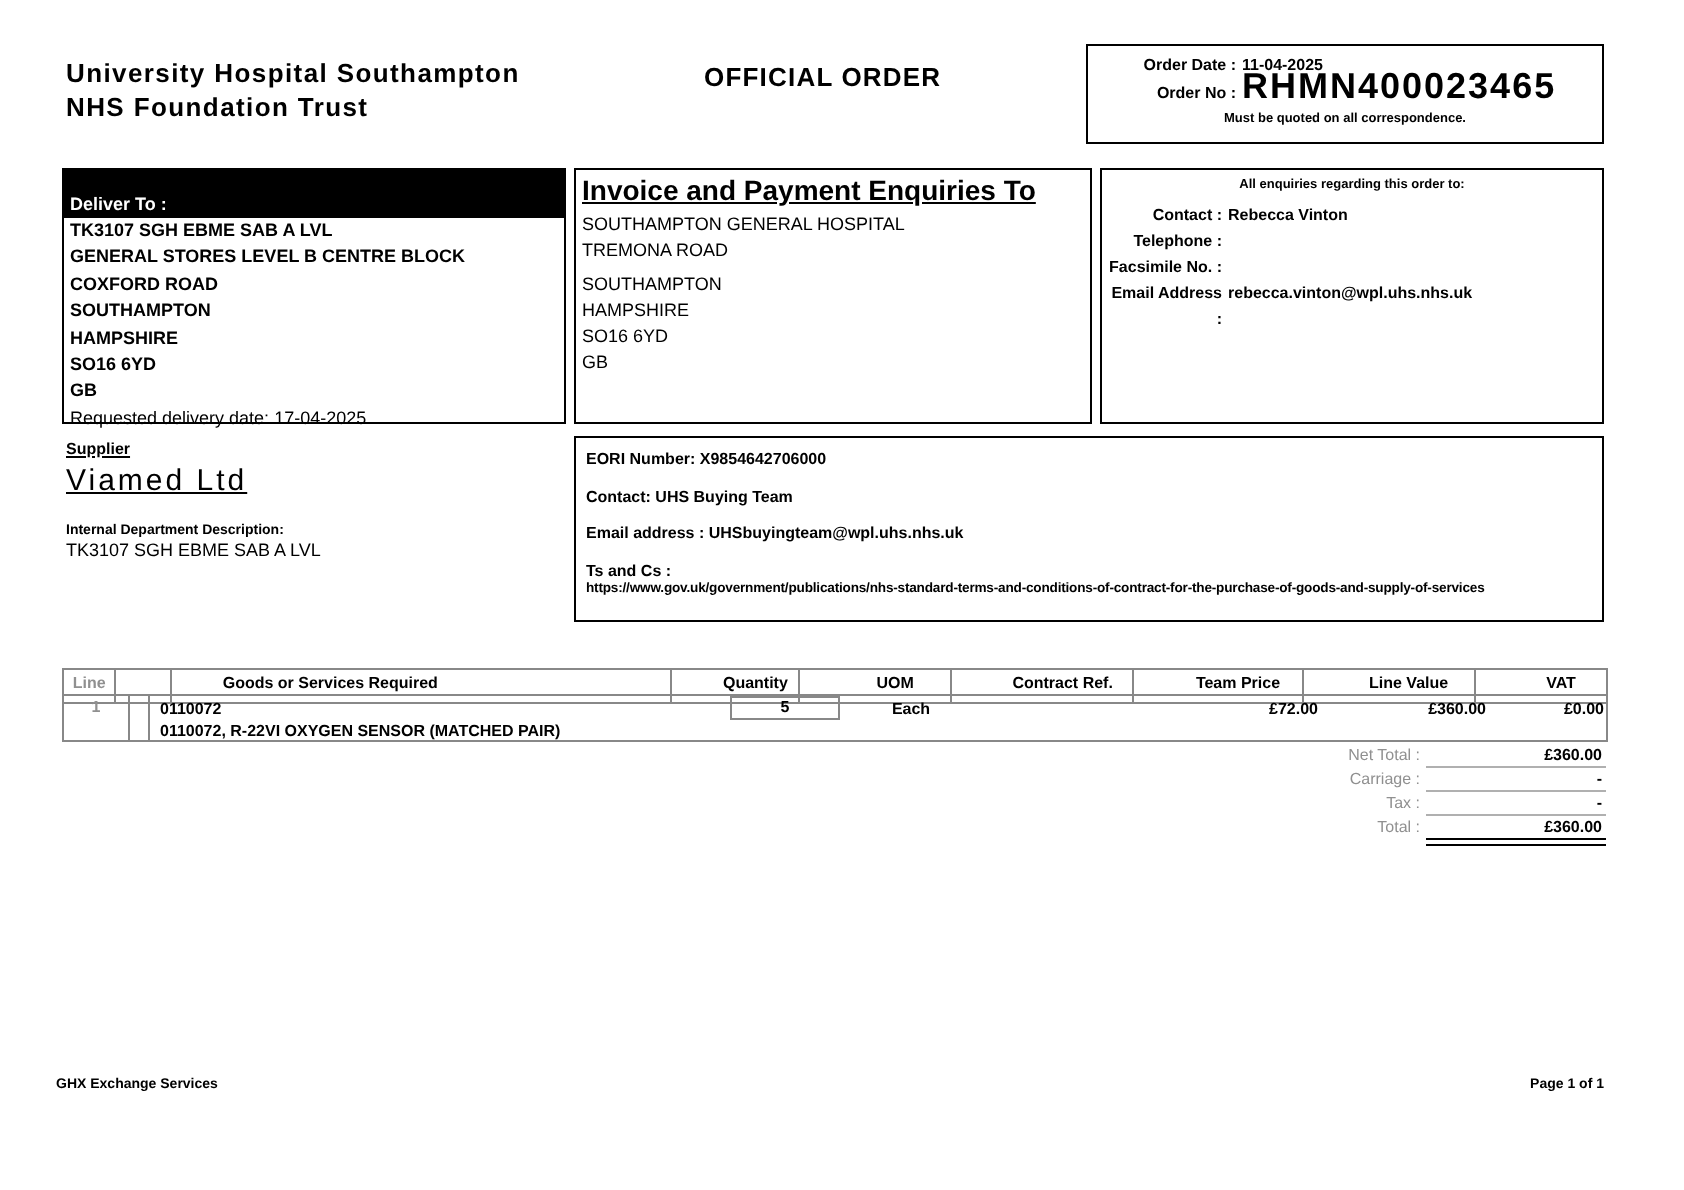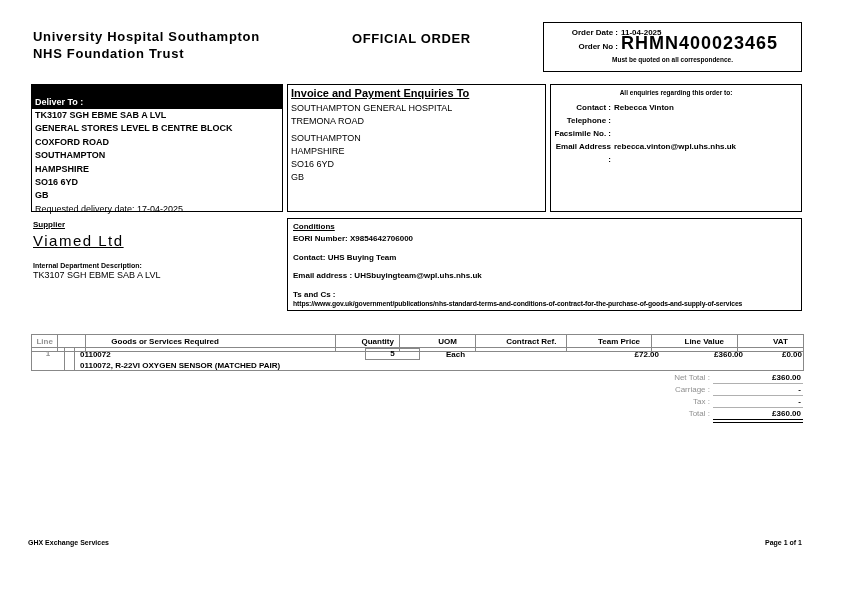--- a/index.html
+++ b/index.html
@@ -24,21 +24,21 @@
   .ob-note { text-align:center; font-size:6.5px; font-weight:bold; margin-top:4px; }
 
   
   .deliver-box { left:31px; top:84px; width:252px; height:128px; border:1px solid #000; }
   .deliver-header { background:#000; color:#fff; font-size:9px; font-weight:bold; padding:12px 3px; height:13px; }
   .addr { font-size:9px; font-weight:bold; padding-left:3px; line-height:13.4px; }
   .addr.plain { font-weight:normal; }
 
   
   .invoice-box { left:287px; top:84px; width:259px; height:128px; border:1px solid #000; padding:2px 3px; }
-  .inv-header { font-size:11px; font-weight:bold; text-decoration:underline; margin-bottom:3px; }
+  .inv-header { font-size:14px; font-weight:bold; text-decoration:underline; margin-bottom:3px; }
   .inv-line { font-size:9px; line-height:13px; }
   .gap-after { margin-bottom:4px; }
 
   
   .contact-box { left:550px; top:84px; width:252px; height:128px; border:1px solid #000; padding-top:4px; }
   .contact-heading { font-size:6.5px; font-weight:bold; text-align:center; margin-bottom:5px; }
   .c-row { display:flex; font-size:8px; font-weight:bold; line-height:13px; }
   .c-label { width:60px; text-align:right; margin-right:3px; flex:0 0 auto; }
   .c-val { white-space:nowrap; }
 
@@ -158,21 +158,20 @@
       <span class="c-val">rebecca.vinton@wpl.uhs.nhs.uk</span>
     </div>
   </div>
 
   <div class="abs supplier-label">Supplier</div>
   <div class="abs supplier-name">Viamed Ltd</div>
   <div class="abs dept-label">Internal Department Description:</div>
   <div class="abs dept-value">TK3107 SGH EBME SAB A LVL</div>
 
   <div class="abs conditions-box">
-    <div class="cond-header">Conditions</div>
     <div class="cond-eori">EORI Number: X9854642706000</div>
     <div class="cond-contact">Contact: UHS Buying Team</div>
     <div class="cond-email">Email address : UHSbuyingteam@wpl.uhs.nhs.uk</div>
     <div class="cond-ts">Ts and Cs :</div>
     <div class="cond-url">https://www.gov.uk/government/publications/nhs-standard-terms-and-conditions-of-contract-for-the-purchase-of-goods-and-supply-of-services</div>
   </div>
 
   <div class="abs tbl-header">
     <div class="th th-line">Line</div>
     <div class="th th-blank"></div>

